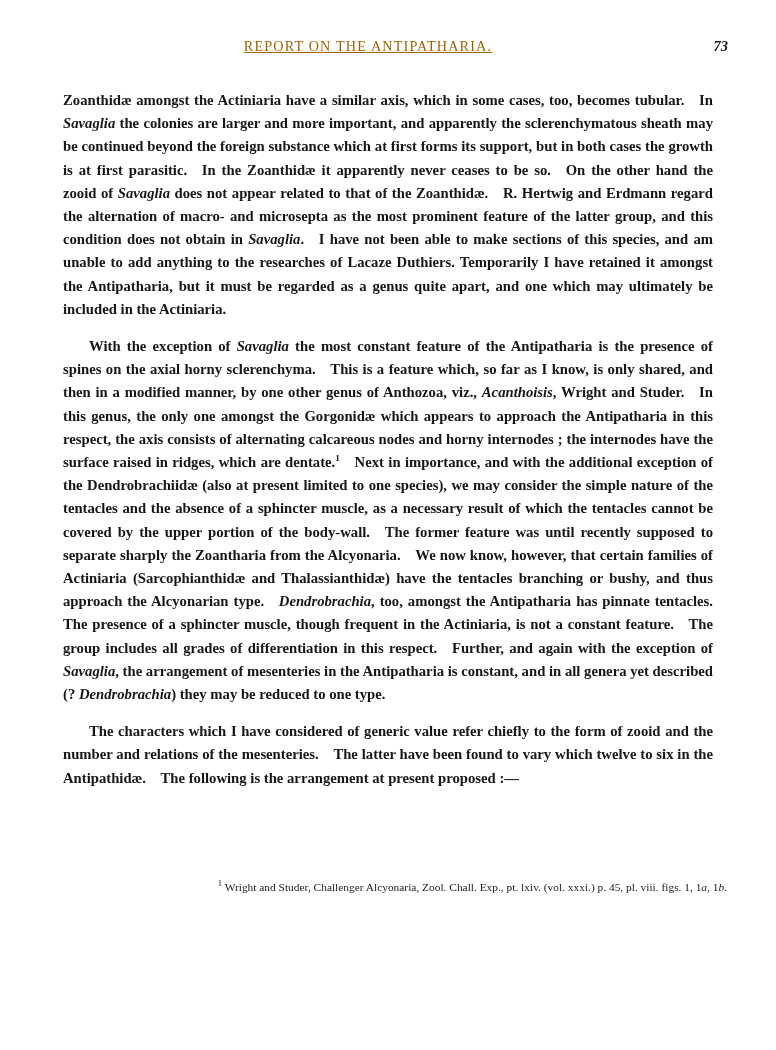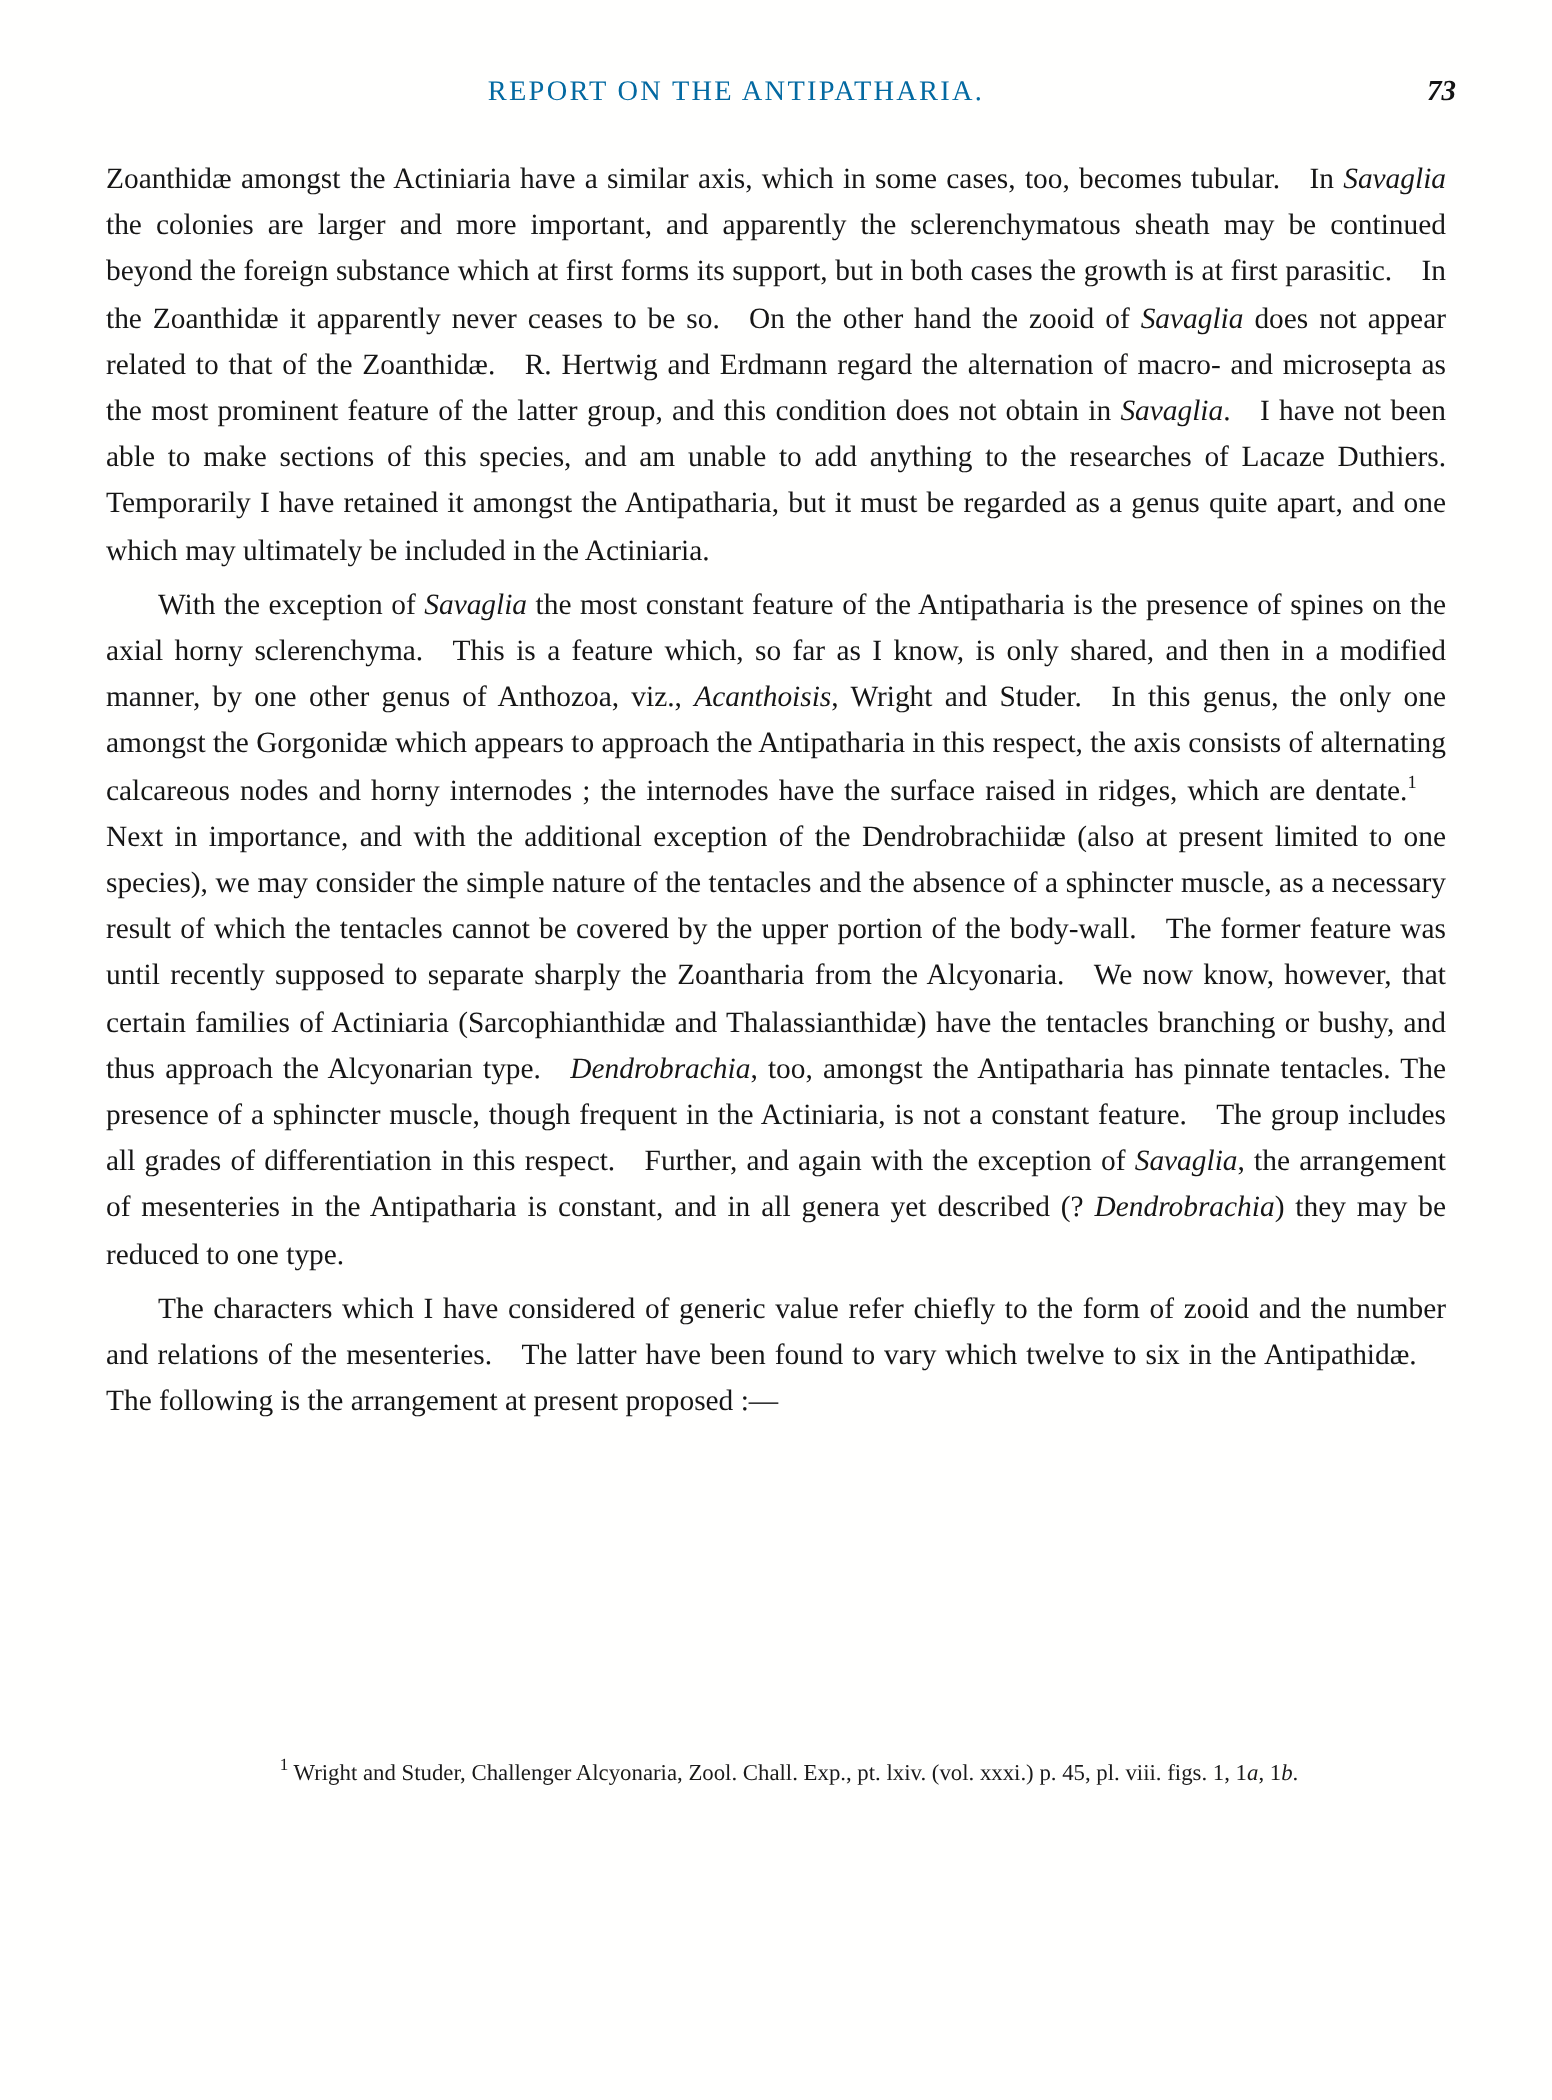--- a/index.html
+++ b/index.html
@@ -32,21 +32,22 @@
   .rh-title {
     position: absolute;
     left: 0;
     top: 0;
     width: 640px;
     text-align: center;
     font-size: 14.2px;
     letter-spacing: 1.15px;
     font-variant: small-caps;
     text-transform: uppercase;
-    color: #0369a1;
+    color: #a16207;
+    text-decoration: underline;
   }
   .rh-folio {
     position: absolute;
     right: 0;
     top: 0;
     font-size: 14.5px;
     font-weight: bold;
     color: #141414;
     font-style: italic;
   }
@@ -54,37 +55,38 @@
     position: absolute;
     left: 49px;
     top: 75px;
     width: 678px;
     font-size: 14.7px;
     line-height: 23.2px;
     text-align: justify;
     color: #161616;
   }
   .body-text p {
-    margin: 4px;
+    margin: 14px;
+    font-weight: bold;
   }
   .body-text p.indent {
     text-indent: 26px;
   }
   .it {
     font-style: italic;
   }
   .footnote {
     position: absolute;
     left: 62px;
     top: 880px;
     width: 665px;
     font-size: 11.4px;
     line-height: 15px;
     color: #1a1a1a;
-    text-align: center;
+    text-align: right;
   }
   .footnote sup {
     font-size: 8.6px;
     vertical-align: super;
     line-height: 0;
   }
   sup.fnref {
     font-size: 9.2px;
     vertical-align: super;
     line-height: 0;

